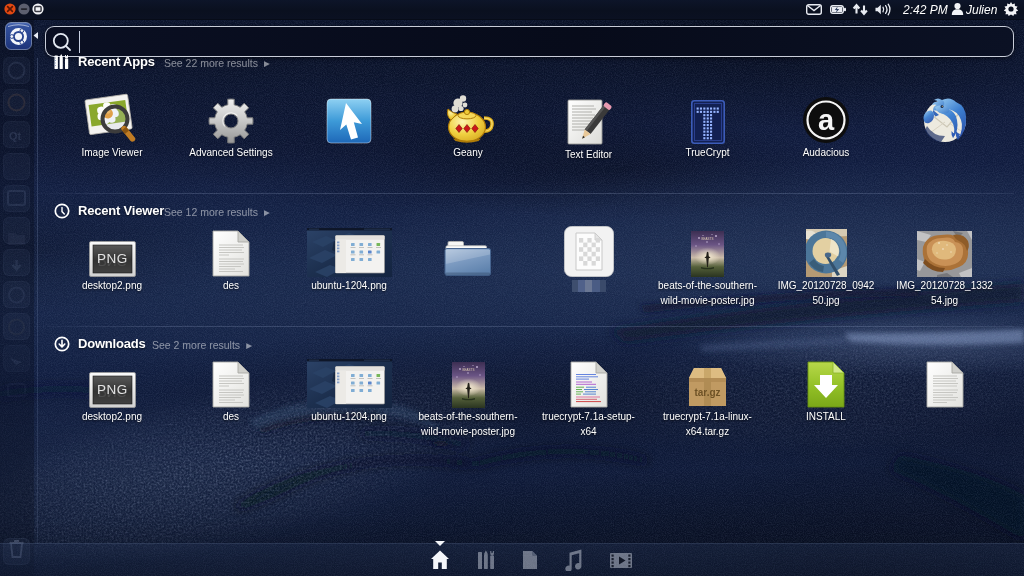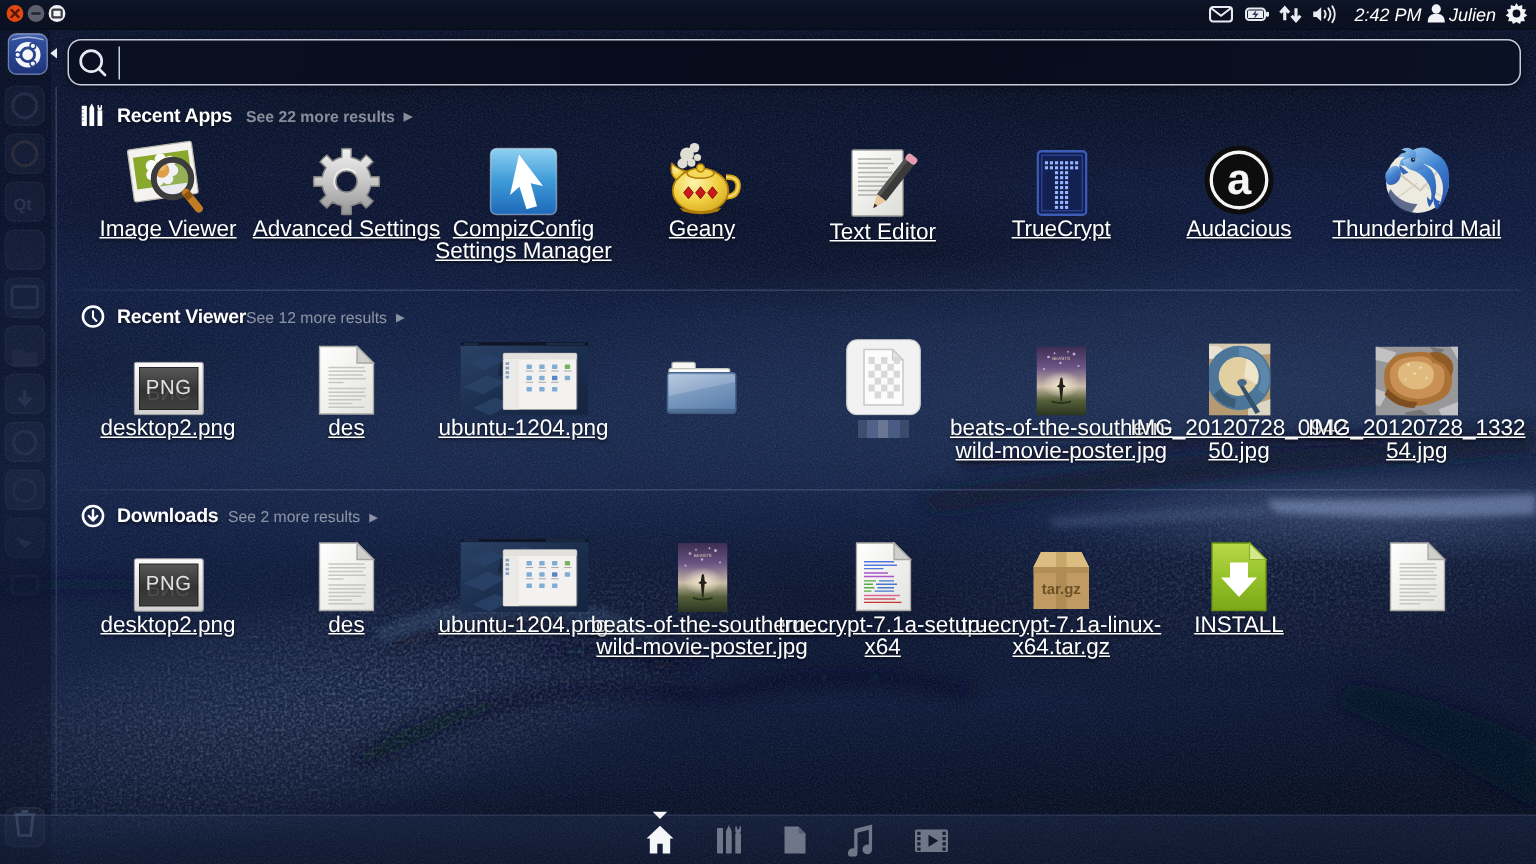--- a/index.html
+++ b/index.html
@@ -46,21 +46,21 @@
 .hdr .t1{position:absolute;left:24px;top:0px;font-size:13px;font-weight:bold;letter-spacing:-0.2px;
   text-shadow:0 1px 2px rgba(0,0,0,0.6);white-space:nowrap;}
 .hdr .t2{position:absolute;top:2.5px;font-size:10.5px;color:rgba(255,255,255,0.5);white-space:nowrap;}
 .hdr .t2 span{font-size:7.5px;position:relative;top:-1px;margin-left:6px;}
 .sep{position:absolute;height:1px;z-index:9;
   background:linear-gradient(90deg,rgba(160,175,210,0.05),rgba(160,175,210,0.22) 12%,rgba(160,175,210,0.22) 88%,rgba(160,175,210,0.1));}
 
 .item{position:absolute;width:119px;z-index:10;text-align:center;}
 .icon{position:absolute;left:0;right:0;margin:auto;bottom:0;}
 .lbl{position:absolute;top:100%;left:-20px;right:-20px;margin-top:1px;color:#ffffff;
-  font-size:15px;line-height:15px;text-shadow:0 1px 2px rgba(0,0,0,0.7);text-decoration:underline;}
+  font-size:10px;line-height:15px;text-shadow:0 1px 2px rgba(0,0,0,0.7);}
 
 #bbar{left:0;top:543px;width:1024px;height:33px;z-index:25;
   background:linear-gradient(180deg,rgba(44,62,100,0.30),rgba(30,44,76,0.30));
   border-top:1px solid rgba(140,160,200,0.18);box-sizing:border-box;}
 </style>
 </head>
 <body>
 <div id="bg"></div>
 <svg id="bgfx" width="1024" height="576" viewBox="0 0 1024 576" style="position:absolute;left:0;top:0;z-index:1">
   <defs>
@@ -202,38 +202,38 @@
 <div id="search" class="abs"></div>
 <svg class="abs" style="left:52px;top:32px;z-index:11" width="21" height="21" viewBox="0 0 21 21">
   <circle cx="8.8" cy="8.8" r="7" fill="none" stroke="#e4e9f2" stroke-width="1.8"></circle>
   <line x1="13.8" y1="13.8" x2="18" y2="18" stroke="#e4e9f2" stroke-width="1.8" stroke-linecap="round"></line>
 </svg>
 <div id="cursor" class="abs"></div>
 
 <div class="sep" style="left:47px;top:193px;width:967px;"></div>
 <div class="sep" style="left:47px;top:326px;width:967px;"></div>
 
-<div class="hdr" style="left:54px;top:69px;width:500px;height:17px;">
+<div class="hdr" style="left:54px;top:54px;width:500px;height:17px;">
   <svg class="abs" style="left:0;top:0" width="15" height="16" viewBox="0 0 15 16">
     <g fill="#fff">
       <rect x="0.5" y="1.5" width="3.4" height="13.5" rx="0.5"></rect>
       <rect x="5.6" y="3" width="3.2" height="12" rx="0.4"></rect>
       <path d="M7.2 0 L8.8 3 L5.6 3 Z"></path>
       <rect x="11" y="4.5" width="3.2" height="10.5" rx="0.4"></rect>
       <path d="M11 1 L11.9 1 L11.9 2.6 L13.1 2.6 L13.1 1 L14 1 L14 3.4 Q14 4.5 12.5 4.5 Q11 4.5 11 3.4 Z"></path>
     </g>
     <g stroke="#8899bb" stroke-width="0.8">
       <line x1="0.5" y1="4" x2="2" y2="4"></line>
         <line x1="0.5" y1="6.5" x2="2" y2="6.5"></line>
       <line x1="0.5" y1="9" x2="2" y2="9"></line>
         <line x1="0.5" y1="11.5" x2="2" y2="11.5"></line>
     </g>
   </svg>
   <div class="t1">Recent Apps</div>
-  <div class="t2" style="left:110px;font-weight:bold;">See 22 more results<span>▶</span></div>
+  <div class="t2" style="left:110px;">See 22 more results<span>▶</span></div>
 </div>
 <div class="hdr" style="left:54px;top:203px;width:500px;height:17px;">
   <svg class="abs" style="left:0;top:0" width="16" height="16" viewBox="0 0 16 16">
     <circle cx="8" cy="8" r="6.7" fill="none" stroke="#fff" stroke-width="1.7"></circle>
     <path d="M8 4.5 L8 8.6 L10.3 11" fill="none" stroke="#fff" stroke-width="1.4" stroke-linecap="round"></path>
   </svg>
   <div class="t1">Recent Viewer</div>
   <div class="t2" style="left:110px;">See 12 more results<span>▶</span></div>
 </div>
 <div class="hdr" style="left:54px;top:336px;width:500px;height:17px;">
@@ -288,21 +288,20 @@
 <defs>
         <linearGradient id="ccg" x1="0" y1="0" x2="0" y2="1">
           <stop offset="0" stop-color="#8ed0f2"></stop>
           <stop offset="0.5" stop-color="#3d9ad8"></stop>
           <stop offset="1" stop-color="#1e68b8"></stop>
         </linearGradient>
       </defs>
 <rect x="1" y="1" width="44" height="44" rx="4" fill="url(#ccg)" stroke="rgba(255,255,255,0.4)" stroke-width="1"></rect>
 <path d="M20 5 L36 26 L27.8 24.2 L32 39.5 L25 41.5 L20.3 26.5 L14 32 Z" fill="#ffffff"></path>
 </svg>
-    <div class="lbl">CompizConfig<br>Settings Manager</div>
   </div>
 <div class="item" style="left:408.5px;top:96px;height:48px;">
     <svg class="icon" width="54" height="50" viewBox="0 0 54 50">
 <defs>
         <radialGradient id="gny" cx="0.38" cy="0.32" r="0.95">
           <stop offset="0" stop-color="#fdf4b0"></stop>
           <stop offset="0.45" stop-color="#f0d040"></stop>
           <stop offset="1" stop-color="#c89410"></stop>
         </radialGradient>
       </defs>
@@ -424,21 +423,20 @@
 <path d="M25 40 a21 21 0 0 1 -18 -10 l-2 4 a21 21 0 0 0 16 12 Z" fill="#223468" opacity="0.7"></path>
 <path d="M22 4 Q 30 0 36 6 Q 46 10 46 22 Q 47 34 38 44 Q 44 32 41 24 Q 38 15 28 13 Q 36 16 37 24 Q 39 34 33 42 Q 36 32 32 26 Q 28 19 20 17 Q 16 15 15 11 Q 17 5 22 4 Z" fill="url(#tbg)"></path>
 <path d="M38 44 Q 35 40 36 35 Q 38 38 40 38 Z M33 42 Q 31 39 31.5 35 Q 33.5 38 35.5 37.5 Z" fill="#2f5cb4"></path>
 <path d="M22 4 Q 18 1 14 4 Q 17 4 18 6 Q 14 5 12 9 Q 15 8 17 9 Q 13 10 13 14 Q 15 15 18 14 Q 22 13 24 9 Q 25 5 22 4 Z" fill="url(#tbh)"></path>
 <path d="M15 11 Q 20 8 26 10 Q 30 12 29 16 Q 26 19 21 17 Q 16 15 15 11 Z" fill="url(#tbh)"></path>
 <path d="M13 14 L19 19 L15.5 20.5 Q 12.5 17.5 13 14 Z" fill="#3868b8"></path>
 <circle cx="22" cy="10.5" r="1.5" fill="#183058"></circle>
 <circle cx="22.3" cy="10.2" r="0.5" fill="#f8c868"></circle>
 <path d="M4 25 Q 2 18 8 15 Q 13 13 14 19 Q 14 25 9 27 Q 5 28 4 25 Z" fill="url(#tbg)" opacity="0.95"></path>
 </svg>
-    <div class="lbl">Thunderbird Mail</div>
   </div>
 <div class="item" style="left:52.5px;top:229px;height:48px;">
     <svg class="icon" width="47" height="36" viewBox="0 0 47 36">
 <defs>
         <linearGradient id="pngf" x1="0" y1="0" x2="0" y2="1">
           <stop offset="0" stop-color="#fbfbfb"></stop>
           <stop offset="1" stop-color="#d2d2d2"></stop>
         </linearGradient>
 <linearGradient id="pngi" x1="0" y1="0" x2="0" y2="1">
           <stop offset="0" stop-color="#585858"></stop>

